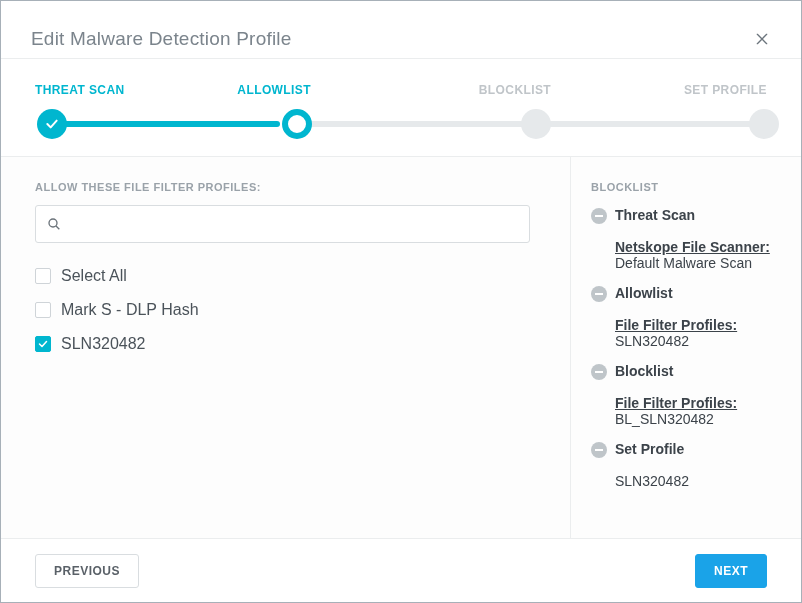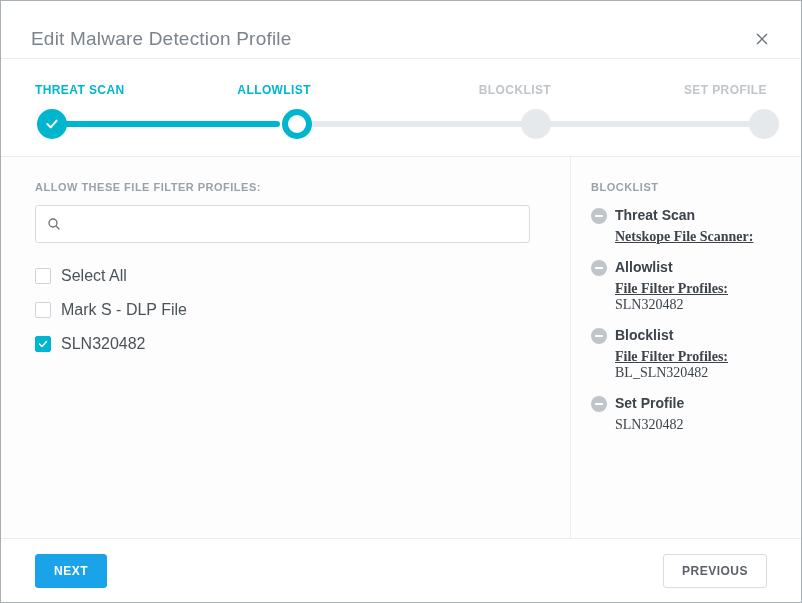--- a/index.html
+++ b/index.html
@@ -160,21 +160,21 @@
     width:16px; height:16px; border-radius:50%;
     background:#bfc5c9; color:#fff;
     display:flex; align-items:center; justify-content:center;
     font-size:14px; line-height:1;
     margin-right:8px; margin-top:1px;
     flex-shrink:0;
   }
   .ov-bullet::before { content:""; width:8px; height:2px; background:#fff; display:block;}
   .ov-text { }
   .ov-title { font-weight:700; color:#3c434a; font-size:14px; }
-  .ov-sub { margin-top:6px; font-size:14px; color:#3c434a;font-family:Liberation Serif, serif;}
+  .ov-sub { margin-top:16px; font-size:14px; color:#3c434a;}
   .ov-link { font-weight:700; text-decoration: underline; color:#3c434a;}
 
   .footer {
     height: 64px;
     border-top: 1px solid #ebedee;
     display:flex;
     align-items:center;
     justify-content:space-between;
     padding: 0 34px;
     background:#fff;
@@ -241,21 +241,21 @@
             <path d="M15 15 L20 20"></path>
           </svg>
       </div>
       <div class="check-list">
         <div class="check-row">
           <div class="cb"></div>
           <span class="check-label">Select All</span>
         </div>
         <div class="check-row">
           <div class="cb"></div>
-          <span class="check-label">Mark S - DLP File</span>
+          <span class="check-label">Mark S - DLP Hash</span>
         </div>
         <div class="check-row">
           <div class="cb checked">
             <svg viewBox="0 0 24 24">
                 <path d="M5 12 L10 17 L19 7"></path>
               </svg>
           </div>
           <span class="check-label">SLN320482</span>
         </div>
       </div>
@@ -263,20 +263,21 @@
 
     <div class="right-pane">
       <div class="section-label">BLOCKLIST</div>
 
       <div class="ov-item">
         <div class="ov-bullet"></div>
         <div class="ov-text">
           <div class="ov-title">Threat Scan</div>
           <div class="ov-sub">
             <span class="ov-link">Netskope File Scanner:</span><br>
+            <span>Default Malware Scan</span>
           </div>
         </div>
       </div>
 
       <div class="ov-item">
         <div class="ov-bullet"></div>
         <div class="ov-text">
           <div class="ov-title">Allowlist</div>
           <div class="ov-sub">
             <span class="ov-link">File Filter Profiles:</span><br>
@@ -303,17 +304,17 @@
           <div class="ov-sub">
             <span>SLN320482</span>
           </div>
         </div>
       </div>
 
     </div>
   </div>
 
   <div class="footer">
+    <div class="btn btn-secondary">PREVIOUS</div>
     <div class="btn btn-primary">NEXT</div>
-    <div class="btn btn-secondary">PREVIOUS</div>
   </div>
 
 </div>
 
 </body></html>

